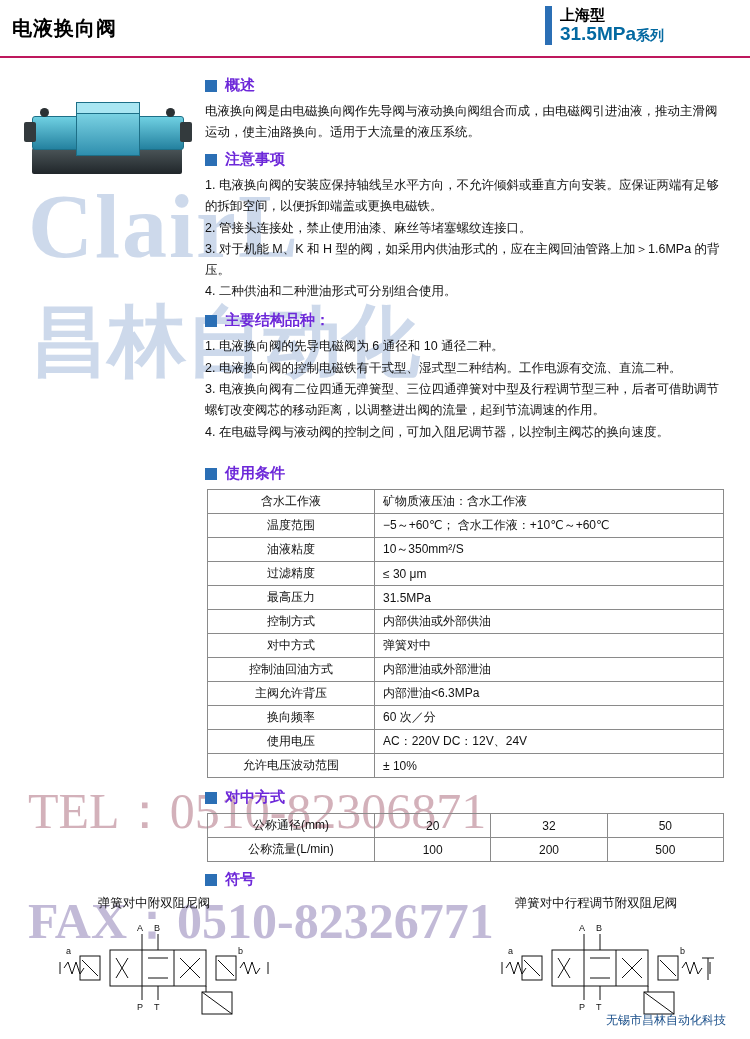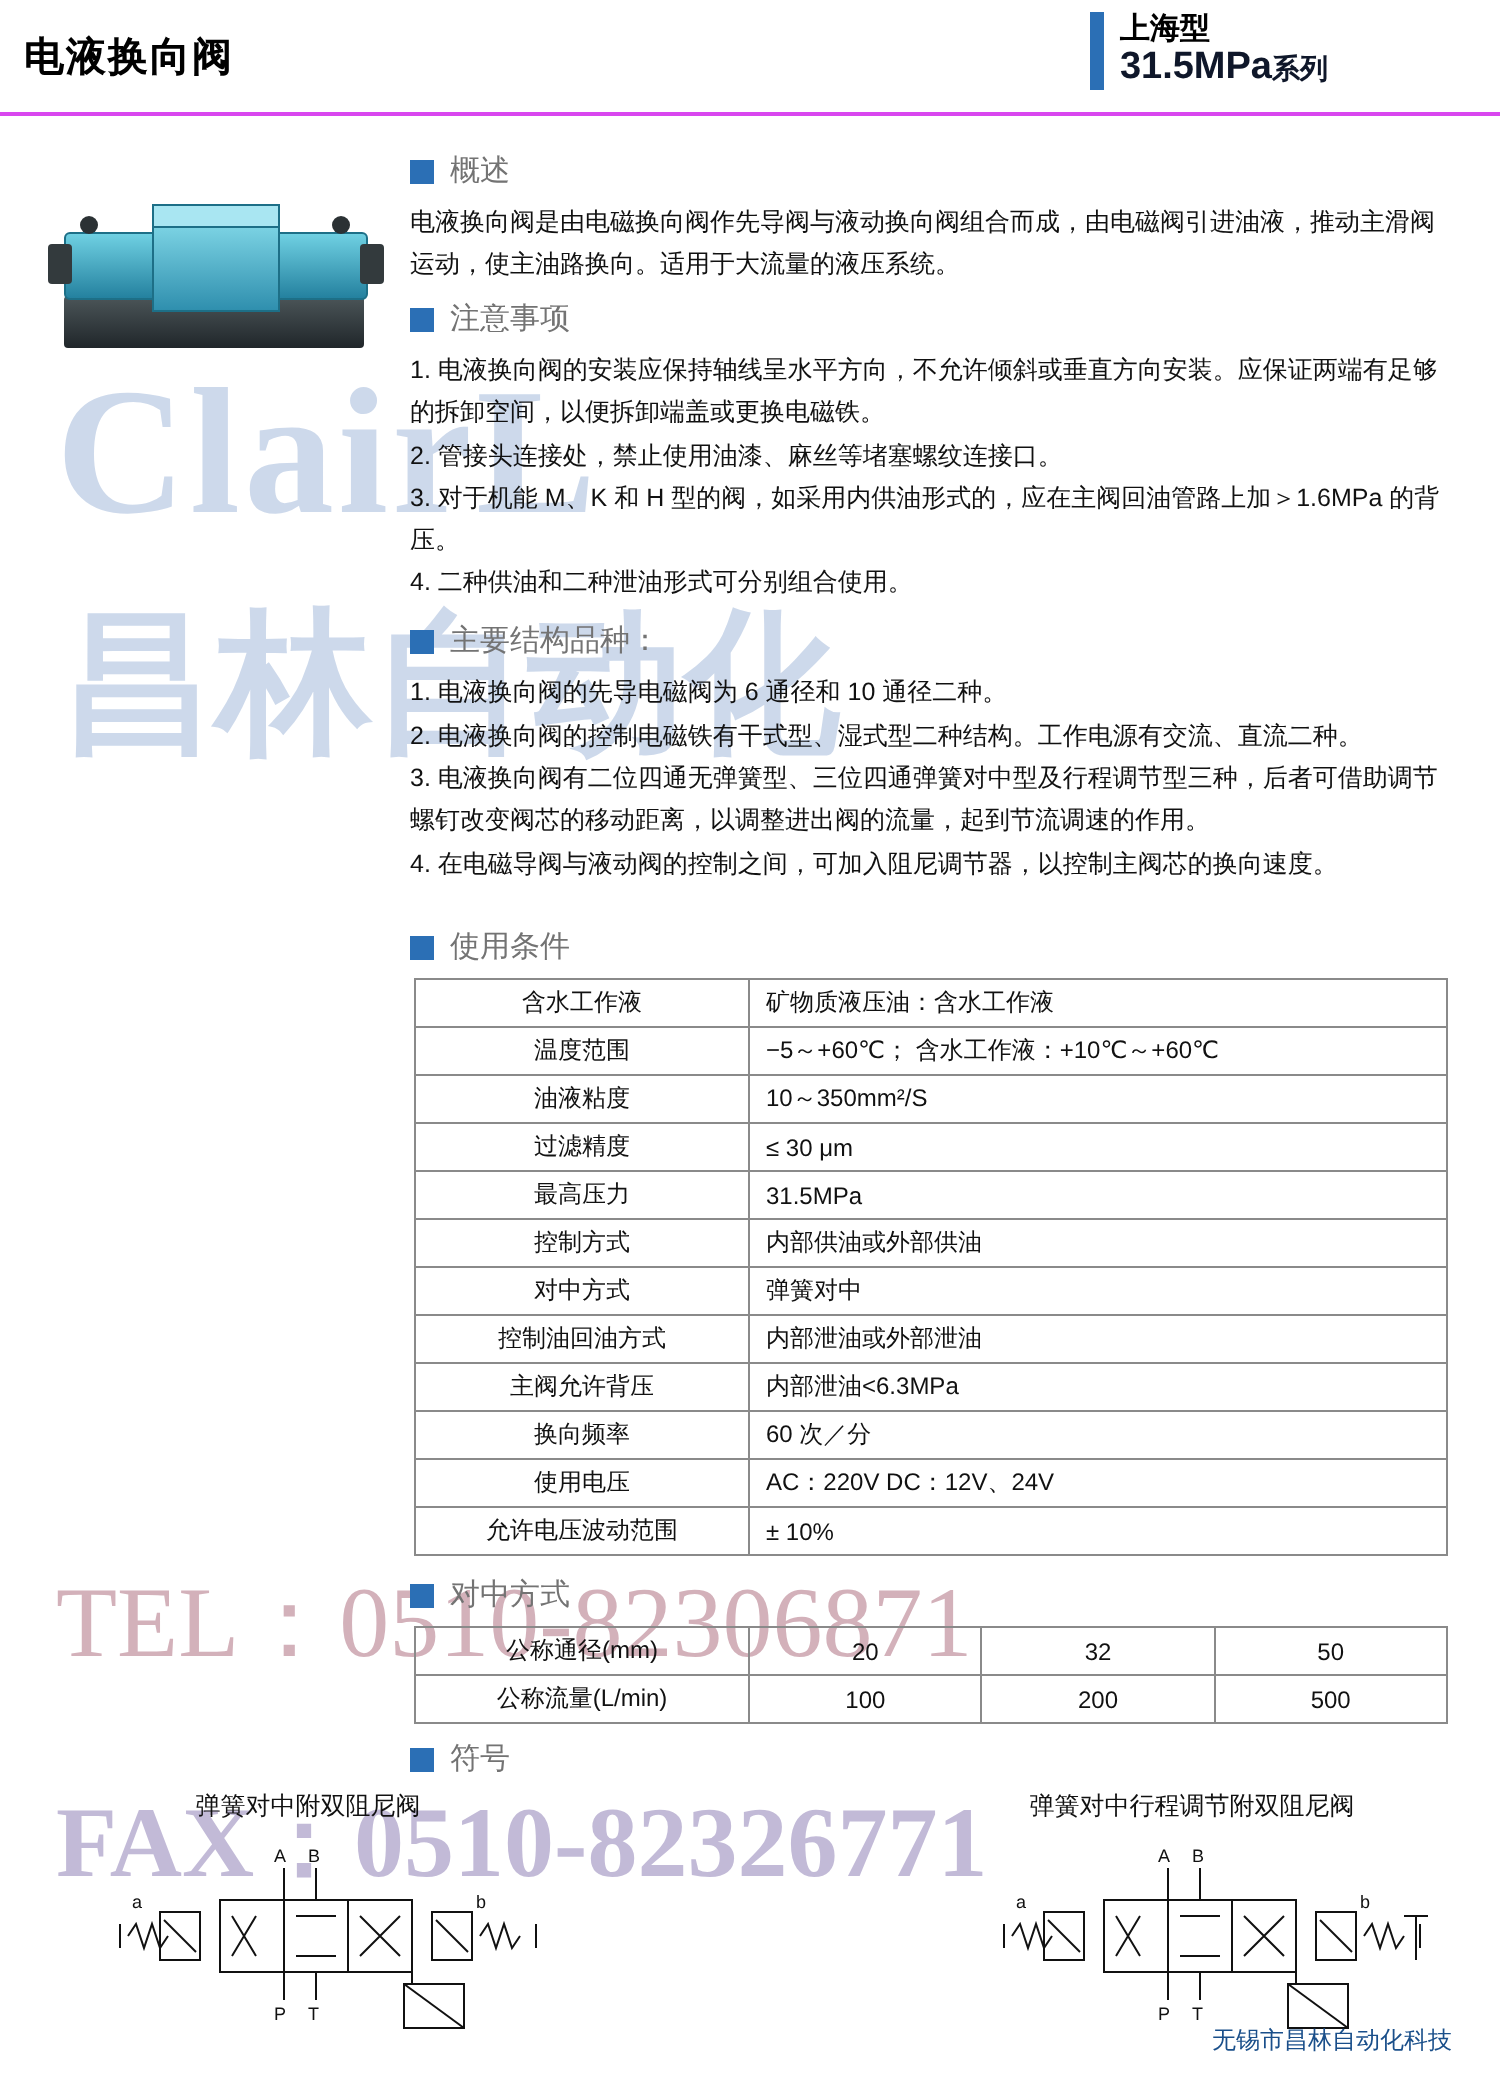--- a/index.html
+++ b/index.html
@@ -18,21 +18,21 @@
   .page {
     position: relative;
     width: 750px;
     height: 1039px;
   }
 
   
   .header {
     position: relative;
     height: 56px;
-    border-bottom: 2px solid #d946ef;
+    border-bottom: 2px solid #be185d;
     display: flex;
     align-items: center;
   }
   .header-title {
     font-size: 20px;
     font-weight: bold;
     letter-spacing: 1px;
     margin-left: 12px;
     color: #000;
   }
@@ -52,21 +52,21 @@
     line-height: 1.15;
   }
   .header-line1 {
     font-size: 15px;
     font-weight: bold;
     color: #000;
   }
   .header-line2 {
     font-size: 19px;
     font-weight: bold;
-    color: #0f172a;
+    color: #0369a1;
   }
   .header-line2 .suffix {
     font-size: 14px;
     font-weight: bold;
   }
 
   
   .watermark {
     position: absolute;
     left: 0;
@@ -129,22 +129,22 @@
   }
   .sq {
     width: 12px;
     height: 12px;
     background: #2b6fb5;
     margin-right: 8px;
     flex: 0 0 auto;
   }
   .section-title {
     font-size: 15px;
-    font-weight: normal;
-    color: #737373;
+    font-weight: bold;
+    color: #6d28d9;
   }
   .body-text {
     font-size: 12.5px;
     line-height: 1.65;
     color: #111;
   }
   .body-text p {
     margin: 0 0 1px 0;
   }
 

